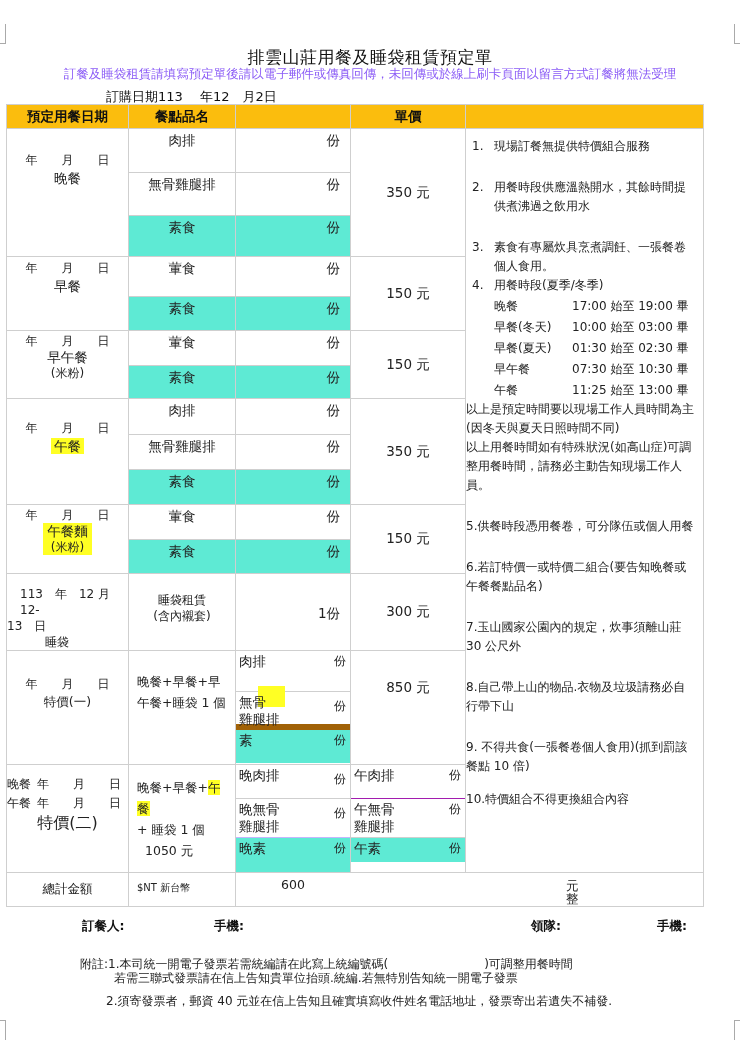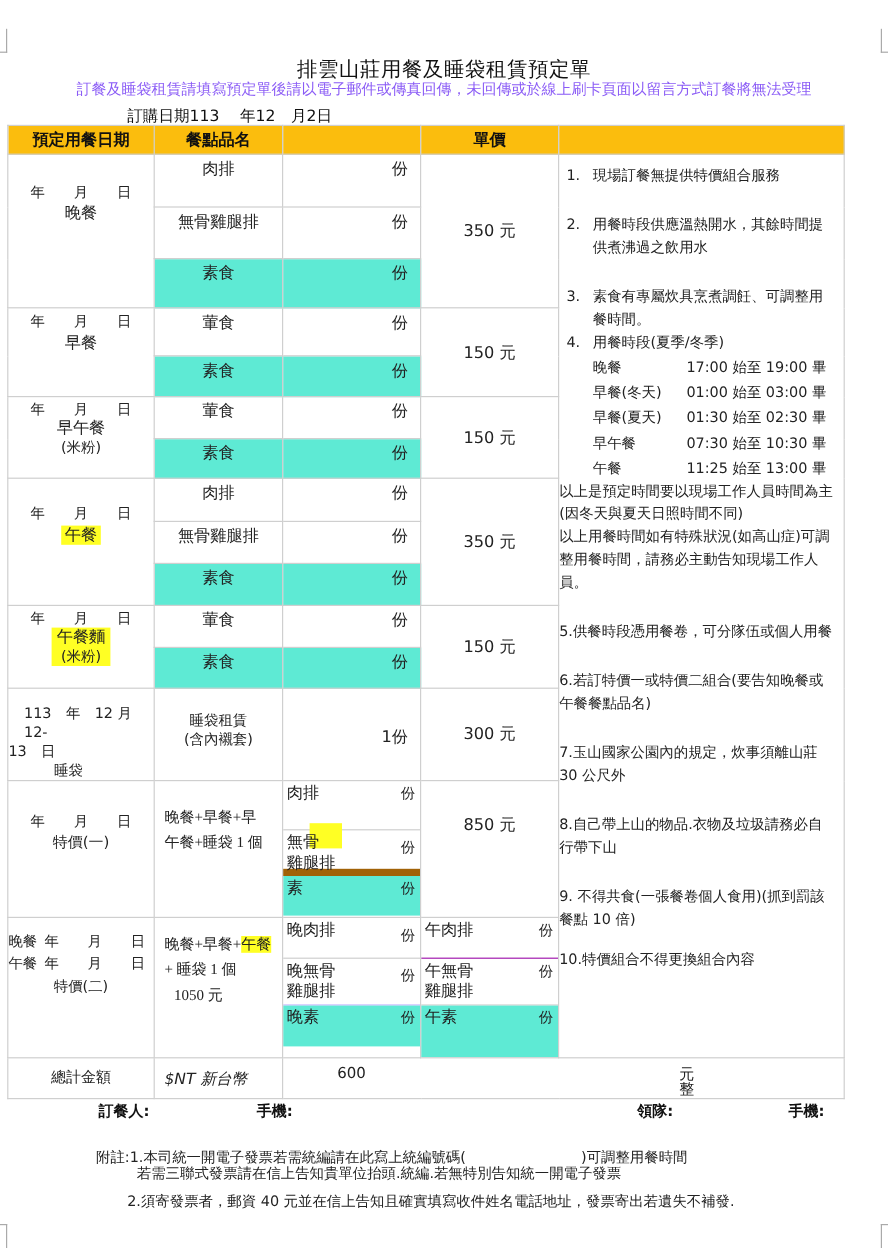--- a/index.html
+++ b/index.html
@@ -34,23 +34,23 @@
   .notes .n { display: flex; }
   .notes .num { width: 22px; flex: none; }
   .notes .gap { height: 22px; }
   .notes .sched { display: flex; padding-left: 22px; }
   .notes .sched .lbl { width: 78px; }
   .notes .plain { display: block; }
 
   .sub { font-size: 13.5px; padding: 2px 4px 0 3px; display: flex; justify-content: space-between; line-height: 17px; }
   .sub .u { font-size: 12px; }
 
-  .combo-desc { font-size: 12.5px; line-height: 21px; padding: 20px 4px 0 8px; font-family: Liberation Serif, serif; }
+  .combo-desc { font-size: 12.5px; line-height: 21px; padding: 20px 4px 0 8px; }
   .total-label { text-align: center; font-size: 12.5px; padding-top: 8px; }
-  .total-cur { font-size: 13px; padding: 8px 0 0 8px; font-style: italic; }
+  .total-cur { font-size: 10px; padding: 8px 0 0 8px; }
   .total-val { font-size: 12.5px; padding-top: 2px; }
   .yuan { font-size: 12.5px; text-align: center; line-height: 13px; padding-top: 6px; }
 
   .signers { position: absolute; top: 918px; left: 0; width: 740px; font-size: 12.5px; color: #111; font-weight: bold; }
   .signers span { position: absolute; }
 
   .footnote { position: absolute; left: 80px; font-size: 12px; color: #222; white-space: nowrap; }
 </style>
 </head>
 <body>
@@ -95,33 +95,33 @@
             <span>現場訂餐無提供特價組合服務</span>
           </div>
       <div class="gap"></div>
       <div class="n">
             <span class="num">2.</span>
             <span>用餐時段供應溫熱開水，其餘時間提供煮沸過之飲用水</span>
           </div>
       <div class="gap"></div>
       <div class="n">
             <span class="num">3.</span>
-            <span>素食有專屬炊具烹煮調飪、可調整用餐時間。</span>
+            <span>素食有專屬炊具烹煮調飪、一張餐卷個人食用。</span>
           </div>
       <div class="n">
             <span class="num">4.</span>
             <span>用餐時段(夏季/冬季)</span>
           </div>
       <div class="sched" style="margin-top:2px">
             <span class="lbl">晚餐</span>
             <span>17:00 始至 19:00 畢</span>
           </div>
       <div class="sched" style="margin-top:2px">
             <span class="lbl">早餐(冬天)</span>
-            <span>01:00 始至 03:00 畢</span>
+            <span>10:00 始至 03:00 畢</span>
           </div>
       <div class="sched" style="margin-top:2px">
             <span class="lbl">早餐(夏天)</span>
             <span>01:30 始至 02:30 畢</span>
           </div>
       <div class="sched" style="margin-top:2px">
             <span class="lbl">早午餐</span>
             <span>07:30 始至 10:30 畢</span>
           </div>
       <div class="sched" style="margin-top:2px">
@@ -261,21 +261,21 @@
   <tr style="height:108px">
     <td class="c-date" style="text-align:left; padding:10px 0 0 0; line-height:19px">
       <div style="display:flex">
             <span style="width:30px">晚餐</span>
             <span>年　　月　　日</span>
           </div>
       <div style="display:flex">
             <span style="width:30px">午餐</span>
             <span>年　　月　　日</span>
           </div>
-      <div style="text-align:center; font-size:12px">特價(二)</div>
+      <div style="text-align:center; font-size:16px">特價(二)</div>
     </td>
     <td class="combo-desc" style="padding-top:12px; line-height:21px">
       <div><span>晚餐+早餐+</span><span class="hl" style="padding:0">午餐</span></div>
       <div>+ 睡袋 1 個</div>
       <div style="padding-left:8px">1050 元</div>
     </td>
     <td style="padding:0">
       <div class="sub" style="height:34px; border-bottom:1px solid #cfcfcf">
             <span>晚肉排</span>
             <span class="u" style="padding-top:4px">份</span>
@@ -291,21 +291,21 @@
     </td>
     <td style="padding:0">
       <div class="sub" style="height:34px; border-bottom:1px solid #a21caf">
             <span>午肉排</span>
             <span class="u">份</span>
           </div>
       <div class="sub" style="height:39px; border-bottom:1px solid #cfcfcf">
             <span><span>午無骨</span><br><span>雞腿排</span></span>
             <span class="u">份</span>
           </div>
-      <div class="sub peach" style="height:43px">
+      <div class="sub peach" style="height:24px">
             <span>午素</span>
             <span class="u">份</span>
           </div>
     </td>
   </tr>
 
   <tr style="height:34px">
     <td class="total-label">總計金額</td>
     <td class="total-cur">$NT 新台幣</td>
     <td colspan="3" style="position:relative">

